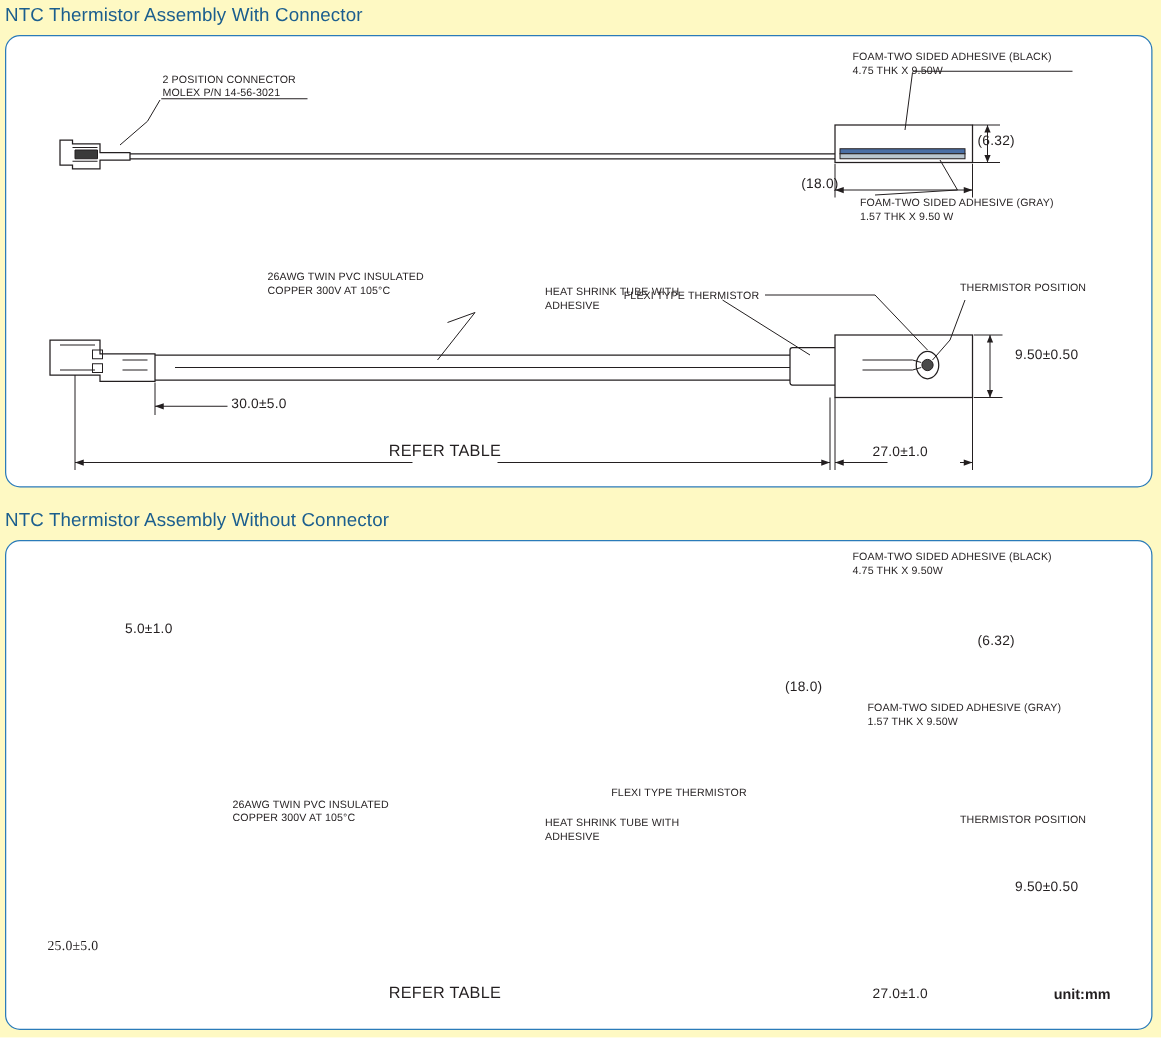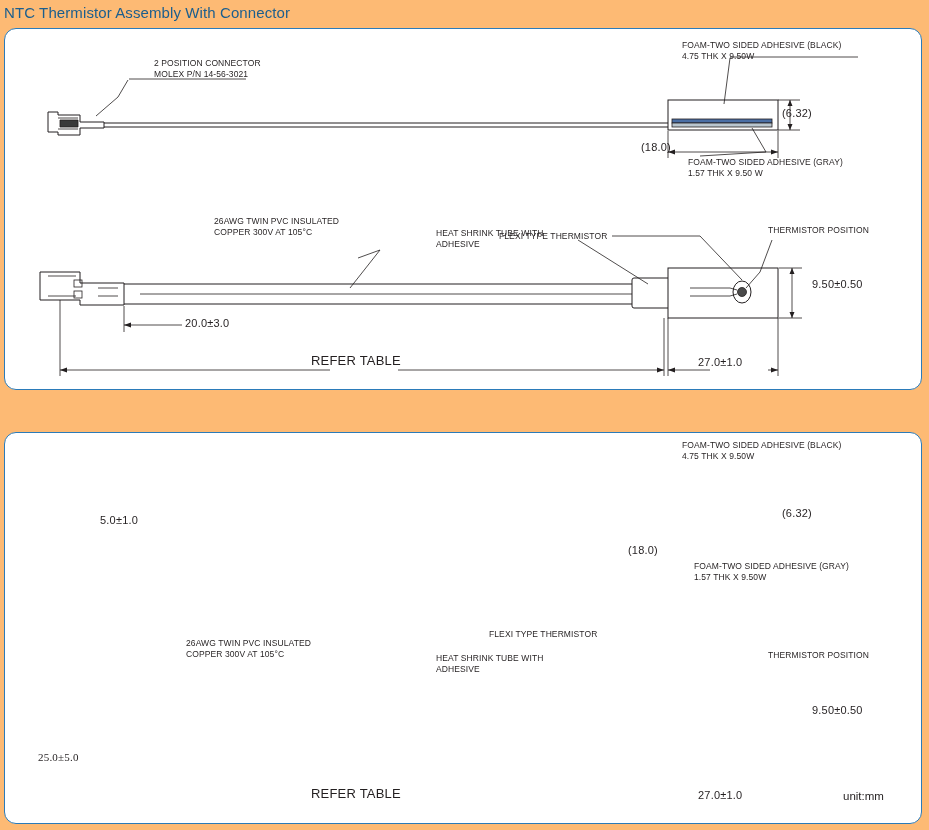--- a/index.html
+++ b/index.html
@@ -9,21 +9,21 @@
   }
   body {
     font-family: "Liberation Sans", sans-serif;
     color: #231f20;
   }
   #page {
     position: relative;
     width: 929px;
     height: 830px;
     overflow: hidden;
-    background: #fdba74;
+    background: #fef9c3;
   }
   .section-title {
     position: absolute;
     font-size: 15px;
     color: #1b5e8e;
     letter-spacing: 0.1px;
     white-space: nowrap;
   }
   .panel {
     position: absolute;
@@ -46,21 +46,21 @@
     color: #231f20;
     white-space: pre;
     letter-spacing: 0.2px;
   }
   .dim.big {
     font-size: 13px;
   }
   .unit {
     position: absolute;
     font-size: 11.5px;
-    font-weight: normal;
+    font-weight: bold;
     color: #231f20;
     white-space: nowrap;
   }
   svg.art {
     position: absolute;
     left: 0;
     top: 0;
     overflow: visible;
   }
   .ln { stroke: #231f20; stroke-width: 1; fill: none; }
@@ -225,55 +225,56 @@
     <path d="M778,803 l-7,-2.5 l0,5 Z" fill="#231f20"></path>
     <path class="ln-thin" d="M668,744 L668,810 M778,744 L778,810"></path>
 
     <path class="ln-lead" d="M330,688 L352,680"></path>
     <path class="ln-lead" d="M352,680 L322,712"></path>
     <path class="ln-lead" d="M614,634 L700,634 L742,706"></path>
     <path class="ln-lead" d="M576,666 L640,710"></path>
     <path class="ln-lead" d="M772,666 L760,698 L746,714"></path>
   </svg>
 
-  <div class="note" style="left:130px; top:58px;margin-left:24px;">2 POSITION CONNECTOR
+  <div class="note" style="left:130px; top:58px;">2 POSITION CONNECTOR
 MOLEX P/N 14-56-3021</div>
   <div class="note" style="left:682px; top:40px;">FOAM-TWO SIDED ADHESIVE (BLACK)
 4.75 THK X 9.50W</div>
   <div class="note" style="left:688px; top:157px;">FOAM-TWO SIDED ADHESIVE (GRAY)
 1.57 THK X 9.50 W</div>
   <div class="note" style="left:214px; top:216px;">26AWG TWIN PVC INSULATED
 COPPER 300V AT 105°C</div>
   <div class="note" style="left:499px; top:231px;">FLEXI TYPE THERMISTOR</div>
   <div class="note" style="left:436px; top:228px;">HEAT SHRINK TUBE WITH
 ADHESIVE</div>
   <div class="note" style="left:768px; top:225px;">THERMISTOR POSITION</div>
 
   <div class="dim" style="left:782px; top:107px;">(6.32)</div>
   <div class="dim" style="left:641px; top:141px;">(18.0)</div>
   <div class="dim" style="left:812px; top:278px;">9.50±0.50</div>
-  <div class="dim" style="left:185px; top:317px;">20.0±3.0</div>
+  <div class="dim" style="left:185px; top:317px;">30.0±5.0</div>
   <div class="dim big" style="left:311px; top:353px;">REFER TABLE</div>
   <div class="dim" style="left:698px; top:356px;">27.0±1.0</div>
 
+  <div class="section-title" style="left:4px; top:408px;">NTC Thermistor Assembly Without Connector</div>
 
   <div class="panel" style="left:4px; top:432px; width:918px; height:392px;"></div>
 
   <div class="note" style="left:682px; top:440px;">FOAM-TWO SIDED ADHESIVE (BLACK)
 4.75 THK X 9.50W</div>
   <div class="note" style="left:694px; top:561px;">FOAM-TWO SIDED ADHESIVE (GRAY)
 1.57 THK X 9.50W</div>
   <div class="note" style="left:186px; top:638px;">26AWG TWIN PVC INSULATED
 COPPER 300V AT 105°C</div>
   <div class="note" style="left:489px; top:629px;">FLEXI TYPE THERMISTOR</div>
   <div class="note" style="left:436px; top:653px;">HEAT SHRINK TUBE WITH
 ADHESIVE</div>
   <div class="note" style="left:768px; top:650px;">THERMISTOR POSITION</div>
 
-  <div class="dim" style="left:100px; top:514px;">5.0±1.0</div>
+  <div class="dim" style="left:100px; top:497px;">5.0±1.0</div>
   <div class="dim" style="left:782px; top:507px;">(6.32)</div>
   <div class="dim" style="left:628px; top:544px;">(18.0)</div>
   <div class="dim" style="left:812px; top:704px;">9.50±0.50</div>
   <div class="dim" style="left:38px; top:751px;font-family:Liberation Serif, serif;">25.0±5.0</div>
   <div class="dim big" style="left:311px; top:786px;">REFER TABLE</div>
   <div class="dim" style="left:698px; top:789px;">27.0±1.0</div>
 
   <div class="unit" style="left:843px; top:790px;">unit:mm</div>
 
 </div>

